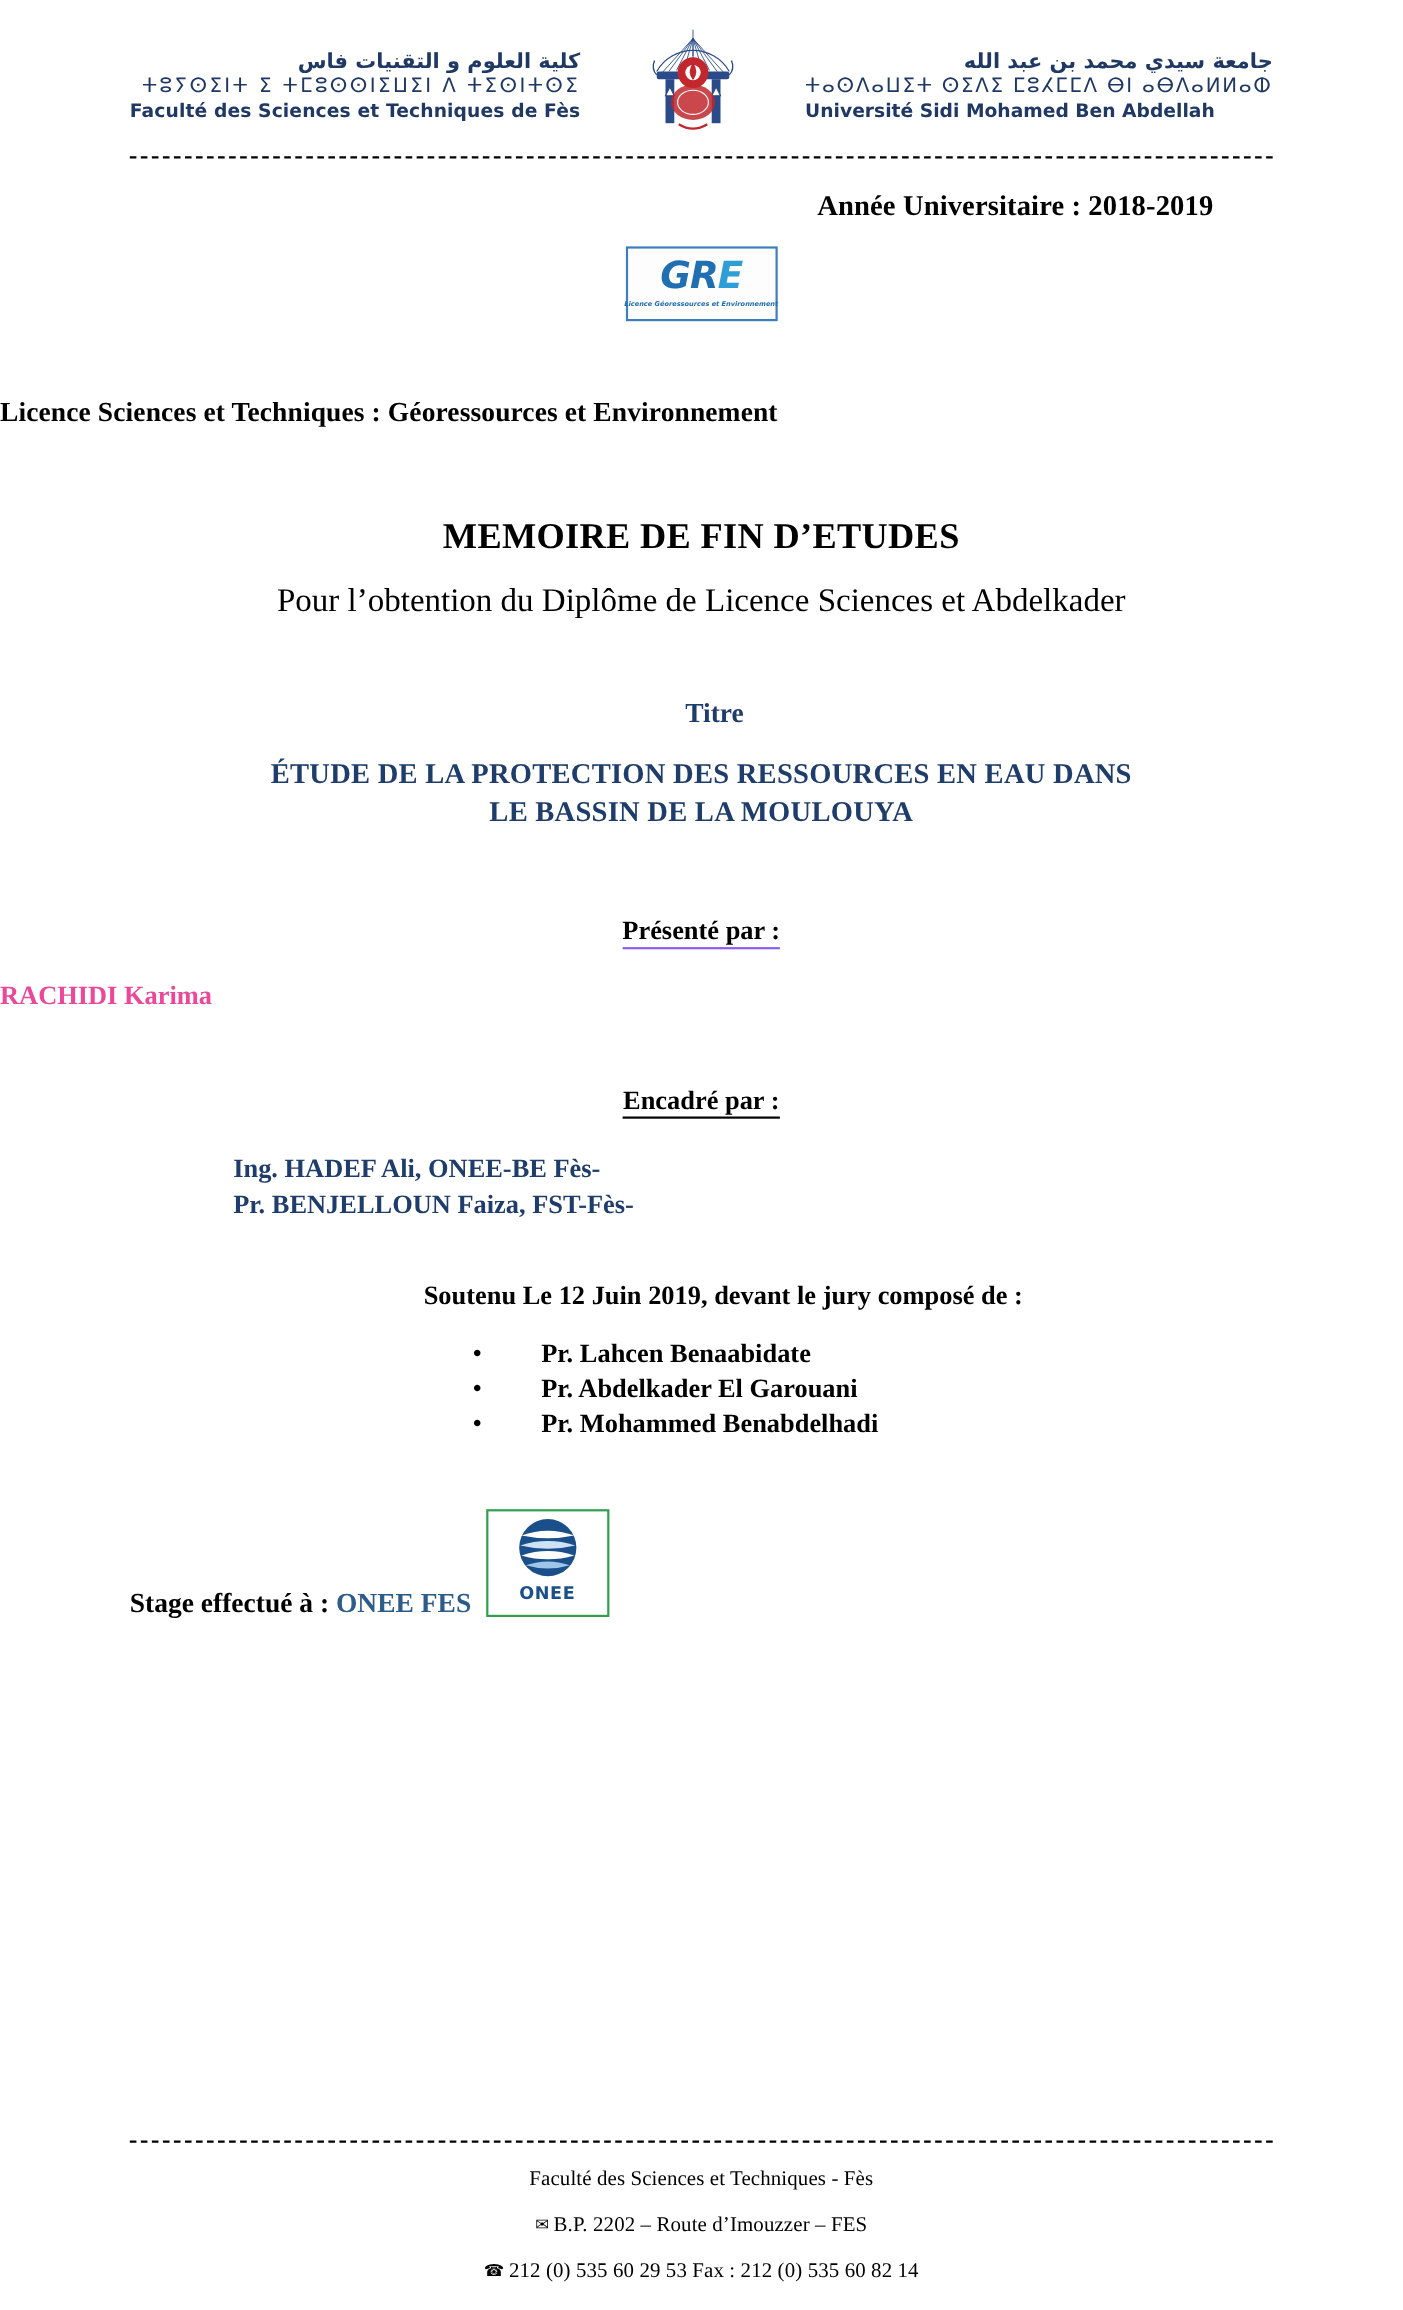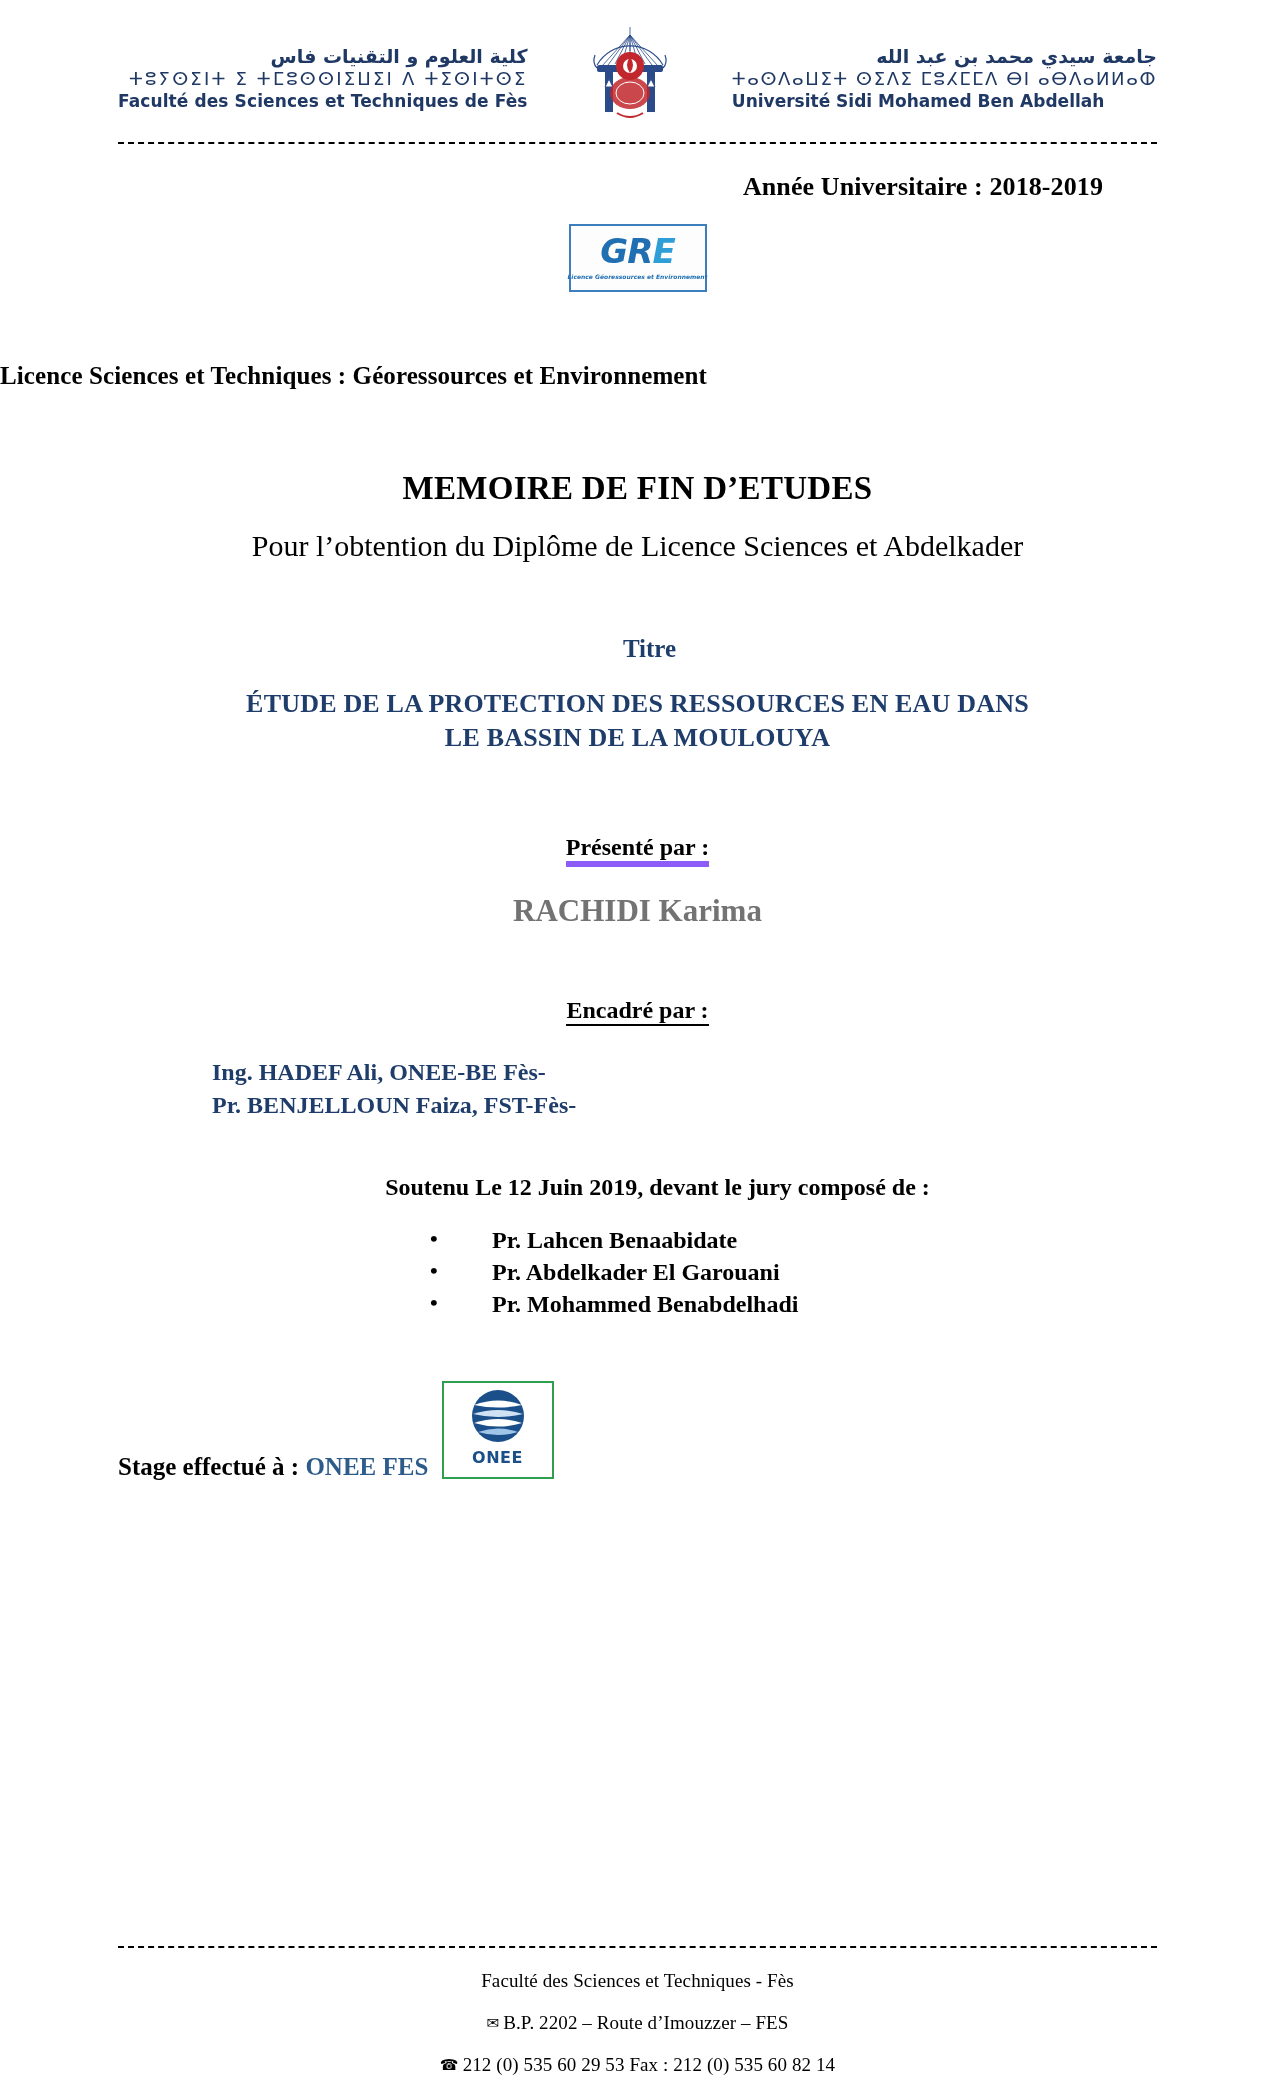--- a/index.html
+++ b/index.html
@@ -192,26 +192,25 @@
     letter-spacing: .2px;
     padding: 0 150px;
   }
 
   .presente-label {
     text-align: center;
     font-weight: bold;
     font-size: 24px;
     margin-top: 78px;
   }
-  .presente-label span { border-bottom: 6px solid #8b5cf6; padding-bottom: 1px;}
+  .presente-label span { border-bottom: 2px solid #8b5cf6; padding-bottom: 1px;}
   .presente-name {
-    text-align: center;
-    font-weight: bold;
-    font-size: 31px;
-    color: #737373;
+    font-weight: bold;
+    font-size: 24px;
+    color: #ec4899;
     margin-top: 32px;
   }
 
   .encadre-label {
     text-align: center;
     font-weight: bold;
     font-size: 24px;
     margin-top: 68px;
   }
   .encadre-label span { border-bottom: 2px solid #000; padding-bottom: 1px;}

